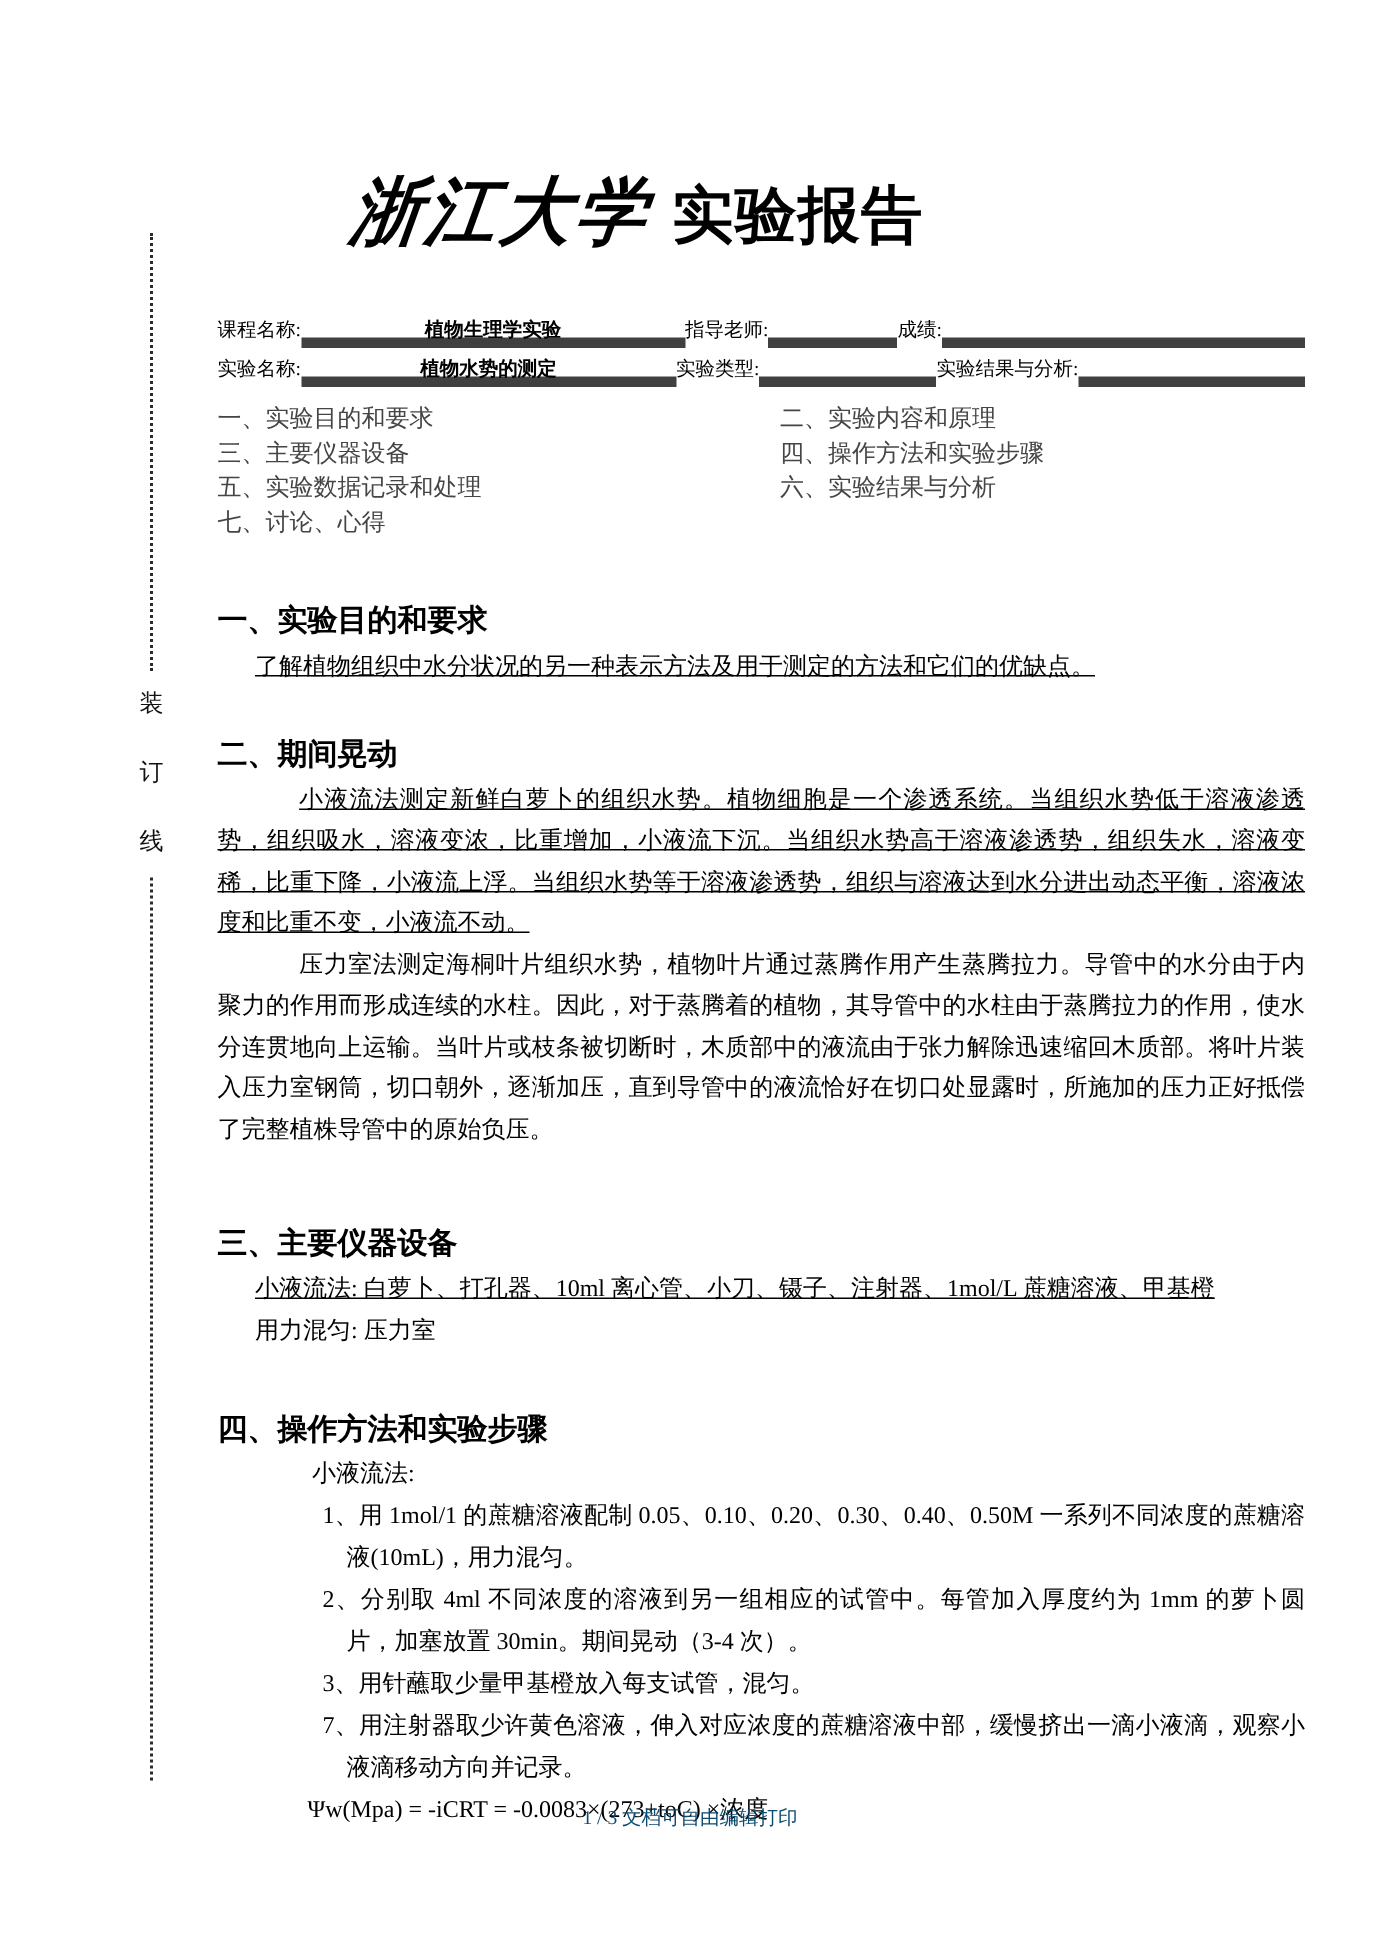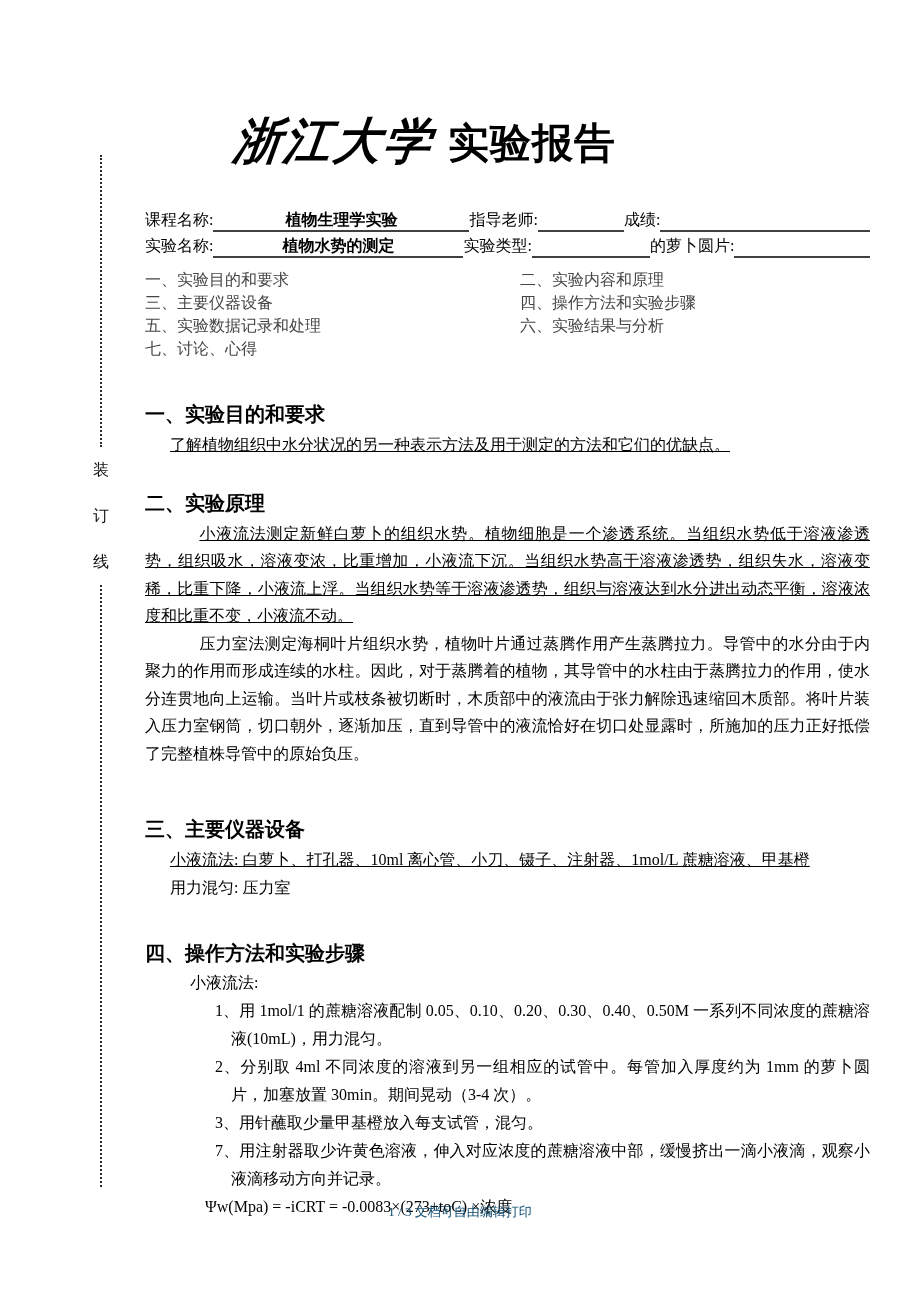--- a/index.html
+++ b/index.html
@@ -30,24 +30,24 @@
     display:inline-block; font-family:"DejaVu Serif","Liberation Serif",serif;
     font-style:italic; font-weight:900; font-size:47px; letter-spacing:3px;
     transform:skewX(-7deg) scaleY(1.05); vertical-align:baseline;
   }
   .report {
     display:inline-block; font-family:"Liberation Sans","DejaVu Sans",sans-serif;
     font-weight:900; font-size:41px; letter-spacing:1px; vertical-align:baseline; margin-left:14px;
   }
 
   
-  .form-area { margin-top:24px; font-size:16px; }
+  .form-area { margin-top:24px; font-size:13px; }
   .form-row { display:flex; align-items:flex-end; line-height:25px; height:26px; }
   .flabel { white-space:nowrap; }
-  .blank { border-bottom:2px solid #404040; height:25px; display:inline-block; text-align:center; }
+  .blank { border-bottom:7px solid #404040; height:25px; display:inline-block; text-align:center; }
   .filled { font-weight:bold; }
   .w-course { width:256px; }
   .w-advisor { width:86px; }
   .w-exp { width:250px; }
   .w-type { width:118px; }
   .grow { flex:1; }
 
   
   .toc { display:flex; margin-top:10px; font-size:16px; color:#454545; }
   .toc-col-left { width:375px; }
@@ -60,21 +60,21 @@
     font-weight:bold; font-size:20px; line-height:24px;
   }
   .body-text { font-size:16px; line-height:27.5px; text-align:justify; }
   .indent-small { padding-left:25px; }
   .para { text-indent:3.4em; }
   .h1-gap { margin-top:42px; }
   .h2-gap { margin-top:32px; }
   .h3-gap { margin-top:50px; }
   .h4-gap { margin-top:40px; }
   .after-h { margin-top:5px;text-decoration:underline; }
-  .subhead { margin-left:45px; margin-top:4px; font-size:16px; line-height:28px; }
+  .subhead { margin-left:63px; margin-top:4px; font-size:16px; line-height:28px; }
   .step { margin-left:70px; padding-left:16px; text-indent:-16px; font-size:16px; line-height:28px; text-align:justify; }
   .formula { margin-left:60px; margin-top:0; font-size:16px; line-height:28px; }
 
   
   .footer {
     position:absolute; left:0; right:0; top:1203px; text-align:center;
     font-size:13px; color:#0c4a6e;
   }
 </style>
 </head>
@@ -103,21 +103,21 @@
         <span class="flabel">指导老师:</span>
         <span class="blank w-advisor"></span>
         <span class="flabel">成绩:</span>
         <span class="blank grow"></span>
       </div>
       <div class="form-row">
         <span class="flabel">实验名称:</span>
         <span class="blank w-exp filled">植物水势的测定</span>
         <span class="flabel">实验类型:</span>
         <span class="blank w-type"></span>
-        <span class="flabel">的萝卜圆片:</span>
+        <span class="flabel">实验结果与分析:</span>
         <span class="blank grow"></span>
       </div>
     </div>
 
     <div class="toc">
       <div class="toc-col-left">
         <div class="toc-item">一、实验目的和要求</div>
         <div class="toc-item">三、主要仪器设备</div>
         <div class="toc-item">五、实验数据记录和处理</div>
         <div class="toc-item">七、讨论、心得</div>
@@ -125,21 +125,21 @@
       <div class="toc-col-right">
         <div class="toc-item">二、实验内容和原理</div>
         <div class="toc-item">四、操作方法和实验步骤</div>
         <div class="toc-item">六、实验结果与分析</div>
       </div>
     </div>
 
     <div class="sec-heading h1-gap">一、实验目的和要求</div>
     <div class="body-text indent-small after-h">了解植物组织中水分状况的另一种表示方法及用于测定的方法和它们的优缺点。</div>
 
-    <div class="sec-heading h2-gap">二、实验原理</div>
+    <div class="sec-heading h2-gap">二、期间晃动</div>
     <div class="body-text para after-h">小液流法测定新鲜白萝卜的组织水势。植物细胞是一个渗透系统。当组织水势低于溶液渗透势，组织吸水，溶液变浓，比重增加，小液流下沉。当组织水势高于溶液渗透势，组织失水，溶液变稀，比重下降，小液流上浮。当组织水势等于溶液渗透势，组织与溶液达到水分进出动态平衡，溶液浓度和比重不变，小液流不动。</div>
     <div class="body-text para">压力室法测定海桐叶片组织水势，植物叶片通过蒸腾作用产生蒸腾拉力。导管中的水分由于内聚力的作用而形成连续的水柱。因此，对于蒸腾着的植物，其导管中的水柱由于蒸腾拉力的作用，使水分连贯地向上运输。当叶片或枝条被切断时，木质部中的液流由于张力解除迅速缩回木质部。将叶片装入压力室钢筒，切口朝外，逐渐加压，直到导管中的液流恰好在切口处显露时，所施加的压力正好抵偿了完整植株导管中的原始负压。</div>
 
     <div class="sec-heading h3-gap">三、主要仪器设备</div>
     <div class="body-text indent-small after-h">小液流法: 白萝卜、打孔器、10ml 离心管、小刀、镊子、注射器、1mol/L 蔗糖溶液、甲基橙</div>
     <div class="body-text indent-small">用力混匀: 压力室</div>
 
     <div class="sec-heading h4-gap">四、操作方法和实验步骤</div>
     <div class="subhead">小液流法:</div>
     <div class="step">1、用 1mol/1 的蔗糖溶液配制 0.05、0.10、0.20、0.30、0.40、0.50M 一系列不同浓度的蔗糖溶液(10mL)，用力混匀。</div>

